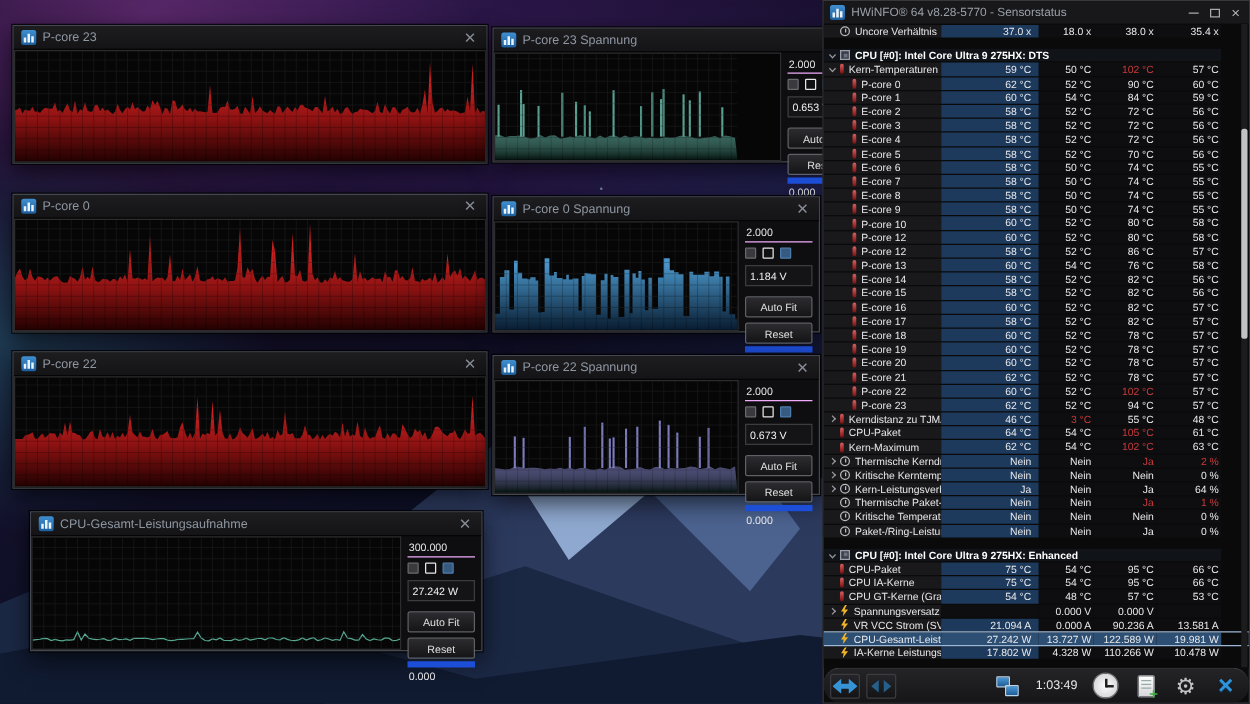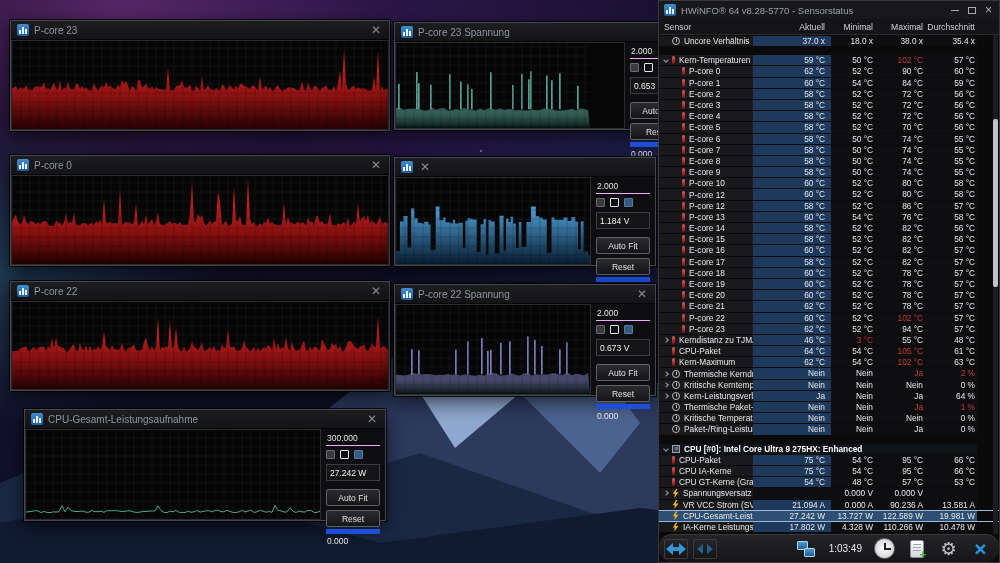--- a/index.html
+++ b/index.html
@@ -517,20 +517,21 @@
 
       </div>
     </div>
     <div class="graph-win" style="left: 394px; top: 157px; width: 262px; height: 109px;">
       <div class="gw-titlebar">
         <span class="hwicon">
           <i></i>
           <i></i>
           <i></i>
         </span>
+        <span class="gw-title">P-core 0 Spannung</span>
         <span class="gw-close">✕</span>
       </div>
       <div class="gw-body">
         <div class="gw-graph">
           <svg width="194" height="86" viewBox="0 0 194 86">
             <g stroke="#3a3a3c" stroke-width="0.6" opacity="0.5">
               <line x1="0" y1="0" x2="0" y2="86"></line>
               <line x1="9" y1="0" x2="9" y2="86"></line>
               <line x1="18" y1="0" x2="18" y2="86"></line>
               <line x1="27" y1="0" x2="27" y2="86"></line>
@@ -1000,43 +1001,43 @@
           <i></i>
           <i></i>
         </span>
       <span class="hw-title">HWiNFO® 64 v8.28-5770 - Sensorstatus</span>
       <span class="hw-ctrls">
         <span class="ctl-min"></span>
         <span class="ctl-max"></span>
         <span class="ctl-close">×</span>
       </span>
     </div>
-    <div class="hw-header">
-      <span class="h-sensor">Sensor</span>
-      <span class="h-akt">Aktuell</span>
-      <span class="h-min">Minimal</span>
-      <span class="h-max">Maximal</span>
-      <span class="h-avg">Durchschnitt</span>
-      <span class="h-gut"></span>
-    </div>
     <div class="hw-list">
       <div id="sensor-rows">
           <div class="s-row">
             <div class="cell-label">
               <span class="chev-pad"></span>
               <span class="ic ic-clock"></span>
               <span>Uncore Verhältnis</span>
             </div>
             <span class="c-akt">37.0 x</span>
             <span class="c-min">18.0 x</span>
             <span class="c-max">38.0 x</span>
             <span class="c-avg">35.4 x</span>
             <span class="c-gut"></span>
           </div>
           <div class="s-gap"></div>
+          <div class="s-row header">
+            <div class="cell-label">
+              <span class="chev down"></span>
+              <span class="ic ic-cpu"></span>
+              <span>CPU [#0]: Intel Core Ultra 9 275HX: DTS</span>
+            </div>
+            <span class="c-gut"></span>
+          </div>
           <div class="s-row">
             <div class="cell-label">
               <span class="chev down"></span>
               <span class="ic ic-thermo"></span>
               <span>Kern-Temperaturen</span>
             </div>
             <span class="c-akt">59 °C</span>
             <span class="c-min">50 °C</span>
             <span class="c-max red">102 °C</span>
             <span class="c-avg">57 °C</span>

